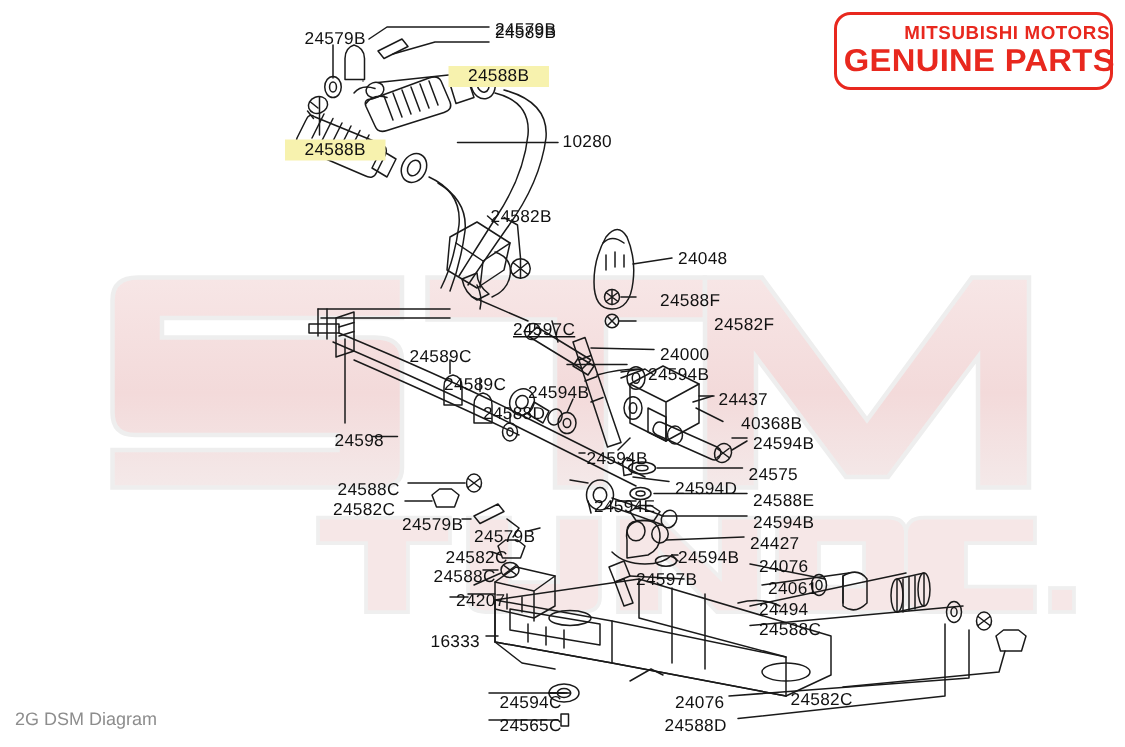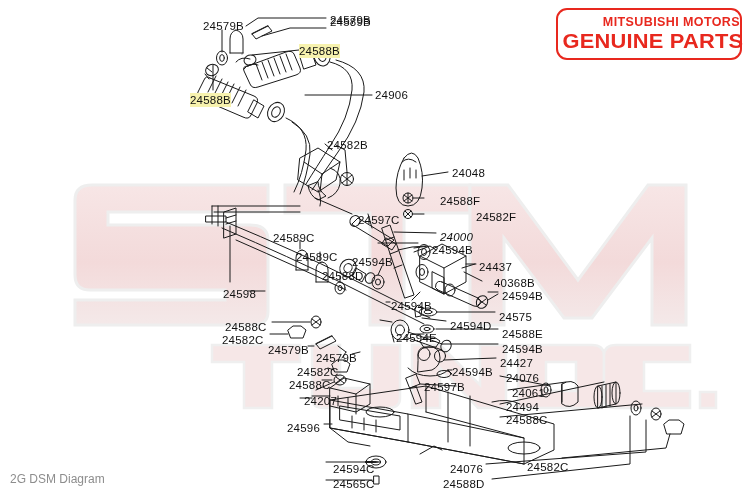--- a/index.html
+++ b/index.html
@@ -19,21 +19,21 @@
     position:absolute;
     font-family:"Liberation Sans",sans-serif;
     font-size:11.5px;
     color:#111;
     white-space:nowrap;
     letter-spacing:.2px;
     line-height:12px;
   }
   .lbl.hl{
     background:#f7f2ae;
-    padding:1px 0;
+    padding:1px 13px;
     margin:-1px -3px;
   }
 
   
   #badge{
     position:absolute;left:556px;top:8px;width:186px;height:52px;
     border:2.5px solid #e8281e;border-radius:11px;background:#fff;
     z-index:5;box-sizing:border-box;
     display:flex;flex-direction:column;align-items:flex-end;justify-content:center;
   }
@@ -326,27 +326,27 @@
       <path d="M332 424 L324 424"></path>
     </g>
   </svg>
 
   <div class="layer" id="labels">
       <div class="lbl" style="left: 203px; top: 20px;">24579B</div>
       <div class="lbl" style="left: 330px; top: 14px;">24579B</div>
       <div class="lbl" style="left: 330px; top: 16px;">24589B</div>
       <div class="lbl hl" style="left: 302px; top: 45px;">24588B</div>
       <div class="lbl hl" style="left: 193px; top: 94px;">24588B</div>
-      <div class="lbl" style="left: 375px; top: 89px;">24906</div>
+      <div class="lbl" style="left: 375px; top: 89px;">10280</div>
       <div class="lbl" style="left: 327px; top: 139px;">24582B</div>
       <div class="lbl" style="left: 452px; top: 167px;">24048</div>
       <div class="lbl" style="left: 428px; top: 195px; margin-left: 12px;">24588F</div>
       <div class="lbl" style="left: 428px; top: 211px; margin-left: 48px;">24582F</div>
-      <div class="lbl" style="left: 358px; top: 214px;">24597C</div>
-      <div class="lbl" style="left: 440px; top: 231px; font-style: italic;">24000</div>
+      <div class="lbl" style="left: 342px; top: 214px; text-decoration: underline;">24597C</div>
+      <div class="lbl" style="left: 440px; top: 231px;">24000</div>
       <div class="lbl" style="left: 432px; top: 244px;">24594B</div>
       <div class="lbl" style="left: 273px; top: 232px;">24589C</div>
       <div class="lbl" style="left: 296px; top: 251px;">24589C</div>
       <div class="lbl" style="left: 322px; top: 270px;">24588D</div>
       <div class="lbl" style="left: 352px; top: 256px;">24594B</div>
       <div class="lbl" style="left: 479px; top: 261px;">24437</div>
       <div class="lbl" style="left: 494px; top: 277px;">40368B</div>
       <div class="lbl" style="left: 502px; top: 290px;">24594B</div>
       <div class="lbl" style="left: 391px; top: 300px;">24594B</div>
       <div class="lbl" style="left: 223px; top: 288px;">24598</div>
@@ -362,21 +362,21 @@
       <div class="lbl" style="left: 316px; top: 352px;">24579B</div>
       <div class="lbl" style="left: 452px; top: 366px;">24594B</div>
       <div class="lbl" style="left: 297px; top: 366px;">24582C</div>
       <div class="lbl" style="left: 289px; top: 379px;">24588C</div>
       <div class="lbl" style="left: 424px; top: 381px;">24597B</div>
       <div class="lbl" style="left: 506px; top: 372px;">24076</div>
       <div class="lbl" style="left: 512px; top: 387px;">24061</div>
       <div class="lbl" style="left: 506px; top: 401px;">24494</div>
       <div class="lbl" style="left: 506px; top: 414px;">24588C</div>
       <div class="lbl" style="left: 282px; top: 395px; margin-left: 22px;">24207</div>
-      <div class="lbl" style="left: 287px; top: 422px;">24596</div>
+      <div class="lbl" style="left: 287px; top: 422px;">16333</div>
       <div class="lbl" style="left: 333px; top: 463px;">24594C</div>
       <div class="lbl" style="left: 333px; top: 478px;">24565C</div>
       <div class="lbl" style="left: 450px; top: 463px;">24076</div>
       <div class="lbl" style="left: 443px; top: 478px;">24588D</div>
       <div class="lbl" style="left: 527px; top: 461px;">24582C</div>
     </div>
 
   <div id="badge">
     <div class="l1">MITSUBISHI MOTORS</div>
     <div class="l2">GENUINE PARTS</div>

